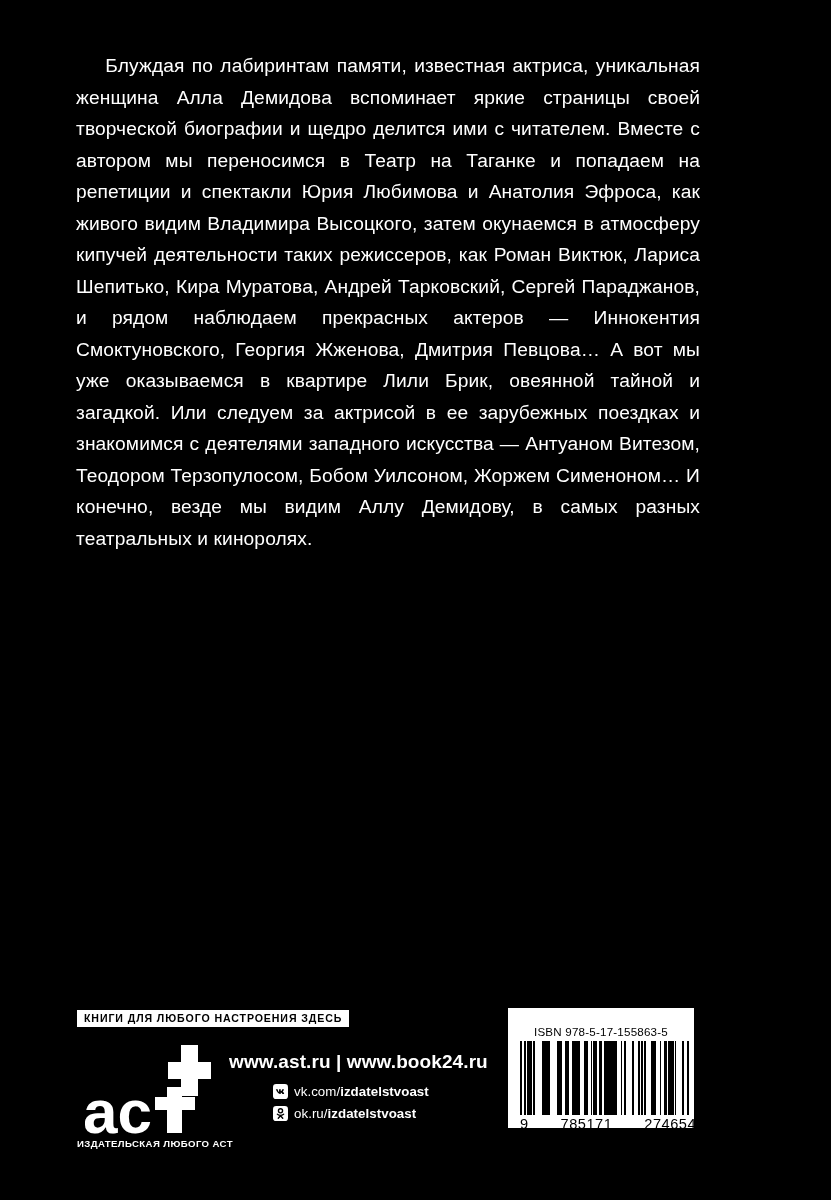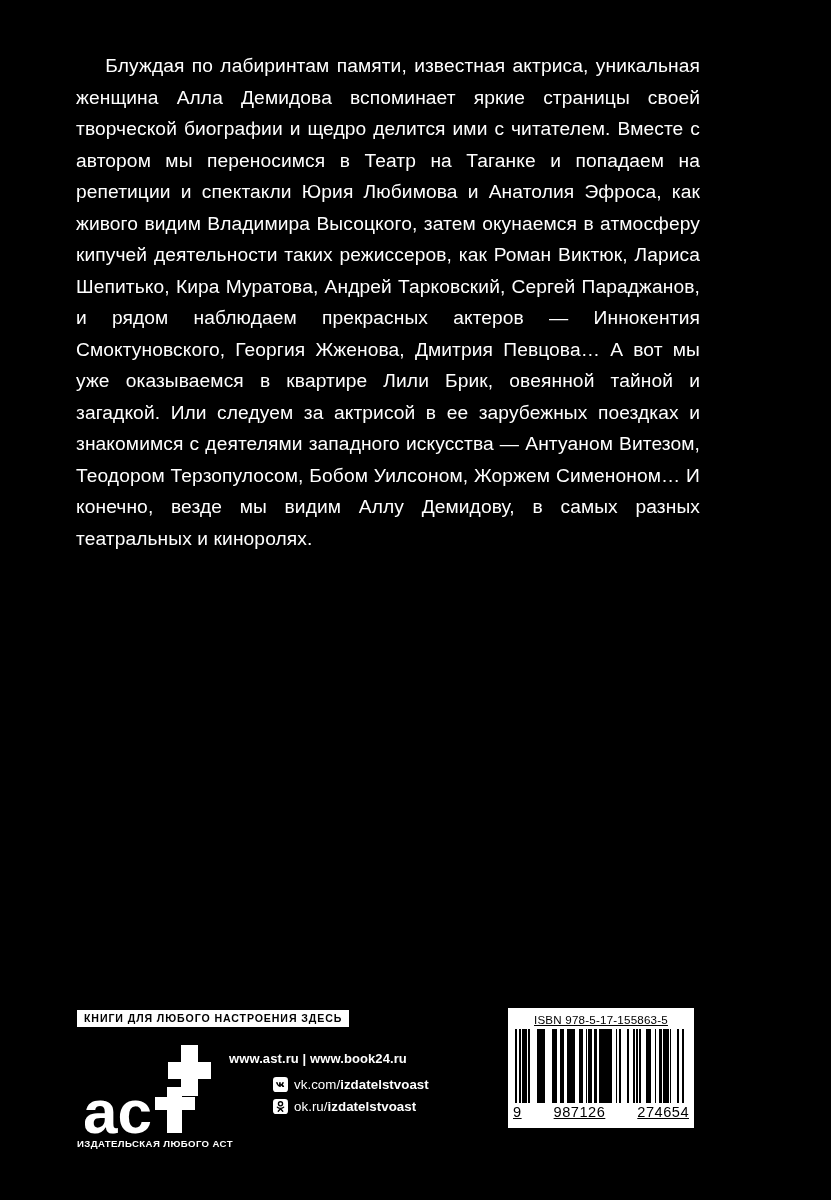--- a/index.html
+++ b/index.html
@@ -90,21 +90,21 @@
   }
 
   
   .links {
     position: absolute;
     left: 152px;
     top: 10px;
     width: 230px;
   }
   .links .line1 {
-    font-size: 13px;
+    font-size: 19px;
     font-weight: bold;
     letter-spacing: 0.1px;
     margin-bottom: 11px;
     white-space: nowrap;
   }
   .social {
     display: flex;
     align-items: center;
     margin-bottom: 7px;
     white-space: nowrap;
@@ -127,23 +127,22 @@
 
   
   .barcode-wrap {
     position: absolute;
     left: 508px;
     top: 0px;
     width: 186px;
     height: 120px;
     background: #ffffff;
     color: #000000;
-    padding: 0;
+    padding: 12px;
     box-sizing: border-box;
-    text-decoration: underline;
   }
   .isbn-text {
     text-align: center;
     font-size: 11.6px;
     font-family: "Liberation Sans", sans-serif;
     color: #000000;
     padding-top: 5px;
     letter-spacing: 0.2px;
     white-space: nowrap;
   }
@@ -321,18 +320,18 @@
         <i style="width: 2px; background: rgb(255, 255, 255);"></i>
         <i style="width: 1px; background: rgb(255, 255, 255);"></i>
         <i style="width: 1px; background: rgb(0, 0, 0);"></i>
         <i style="width: 1px; background: rgb(0, 0, 0);"></i>
         <i style="width: 2px; background: rgb(255, 255, 255);"></i>
         <i style="width: 1px; background: rgb(255, 255, 255);"></i>
         <i style="width: 2px; background: rgb(0, 0, 0);"></i>
       </div>
     <div class="bc-digits">
       <span>9</span>
-      <span>987126</span>
+      <span>785171</span>
       <span>274654</span>
     </div>
   </div>
 
 </div>
 
 </body></html>

